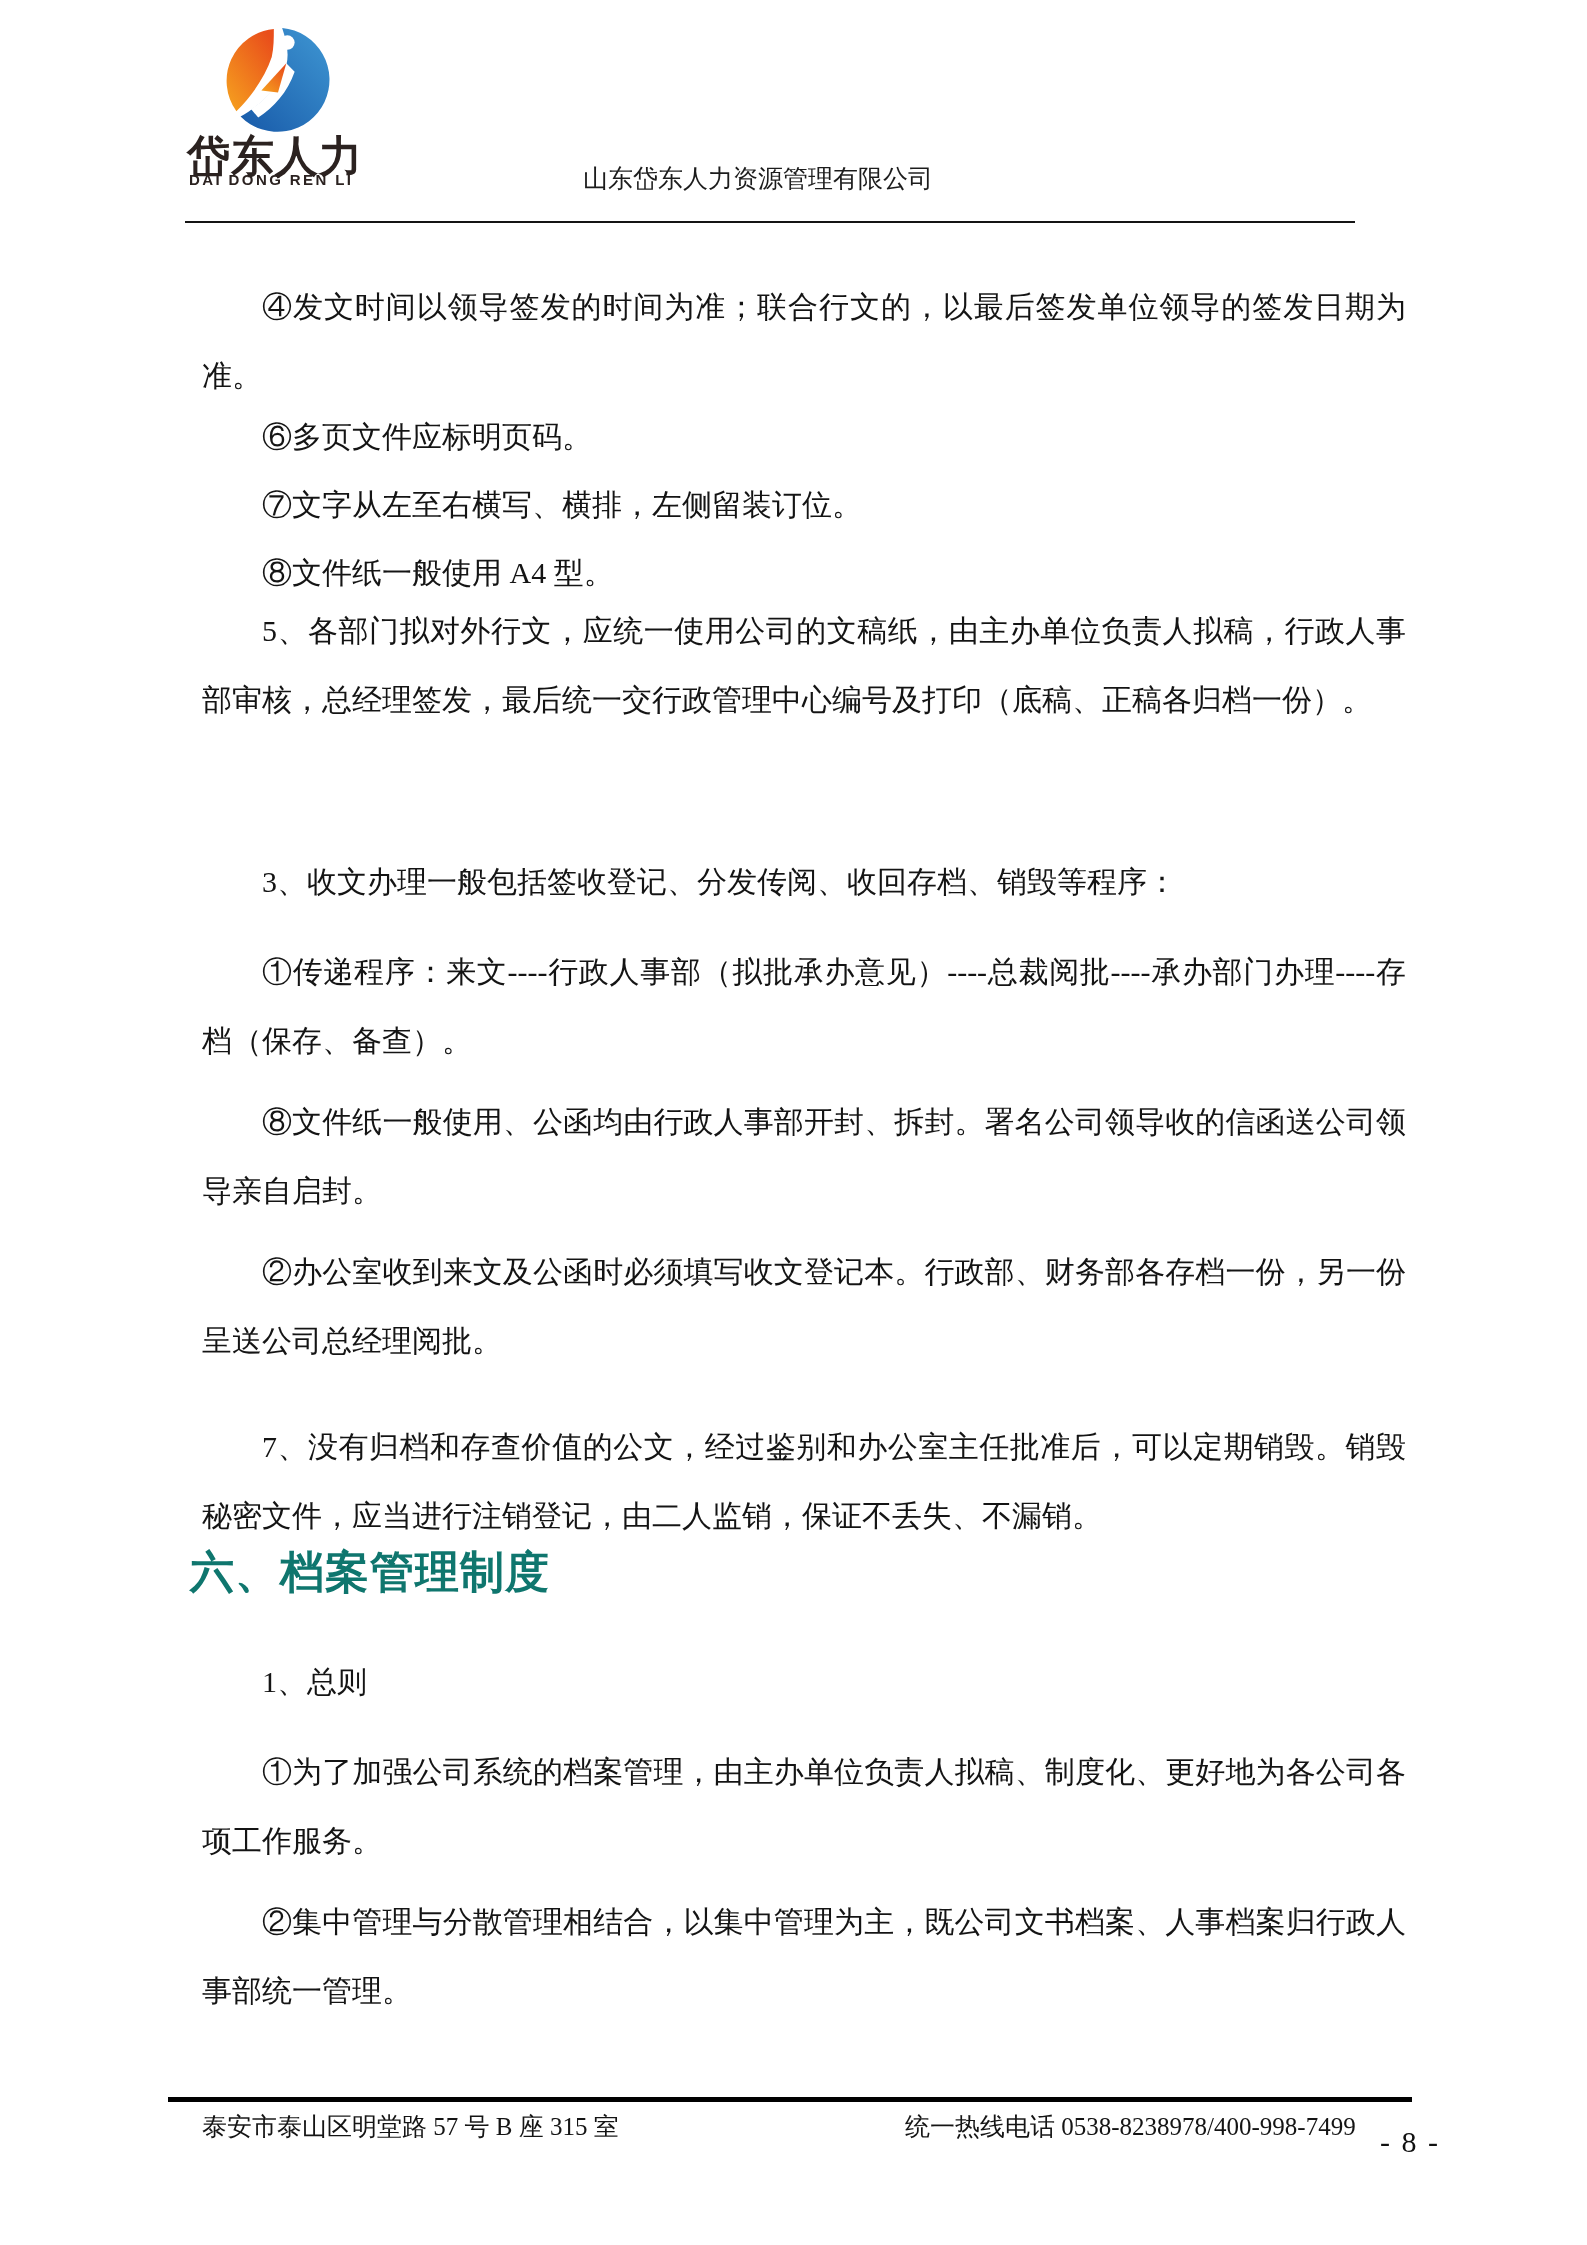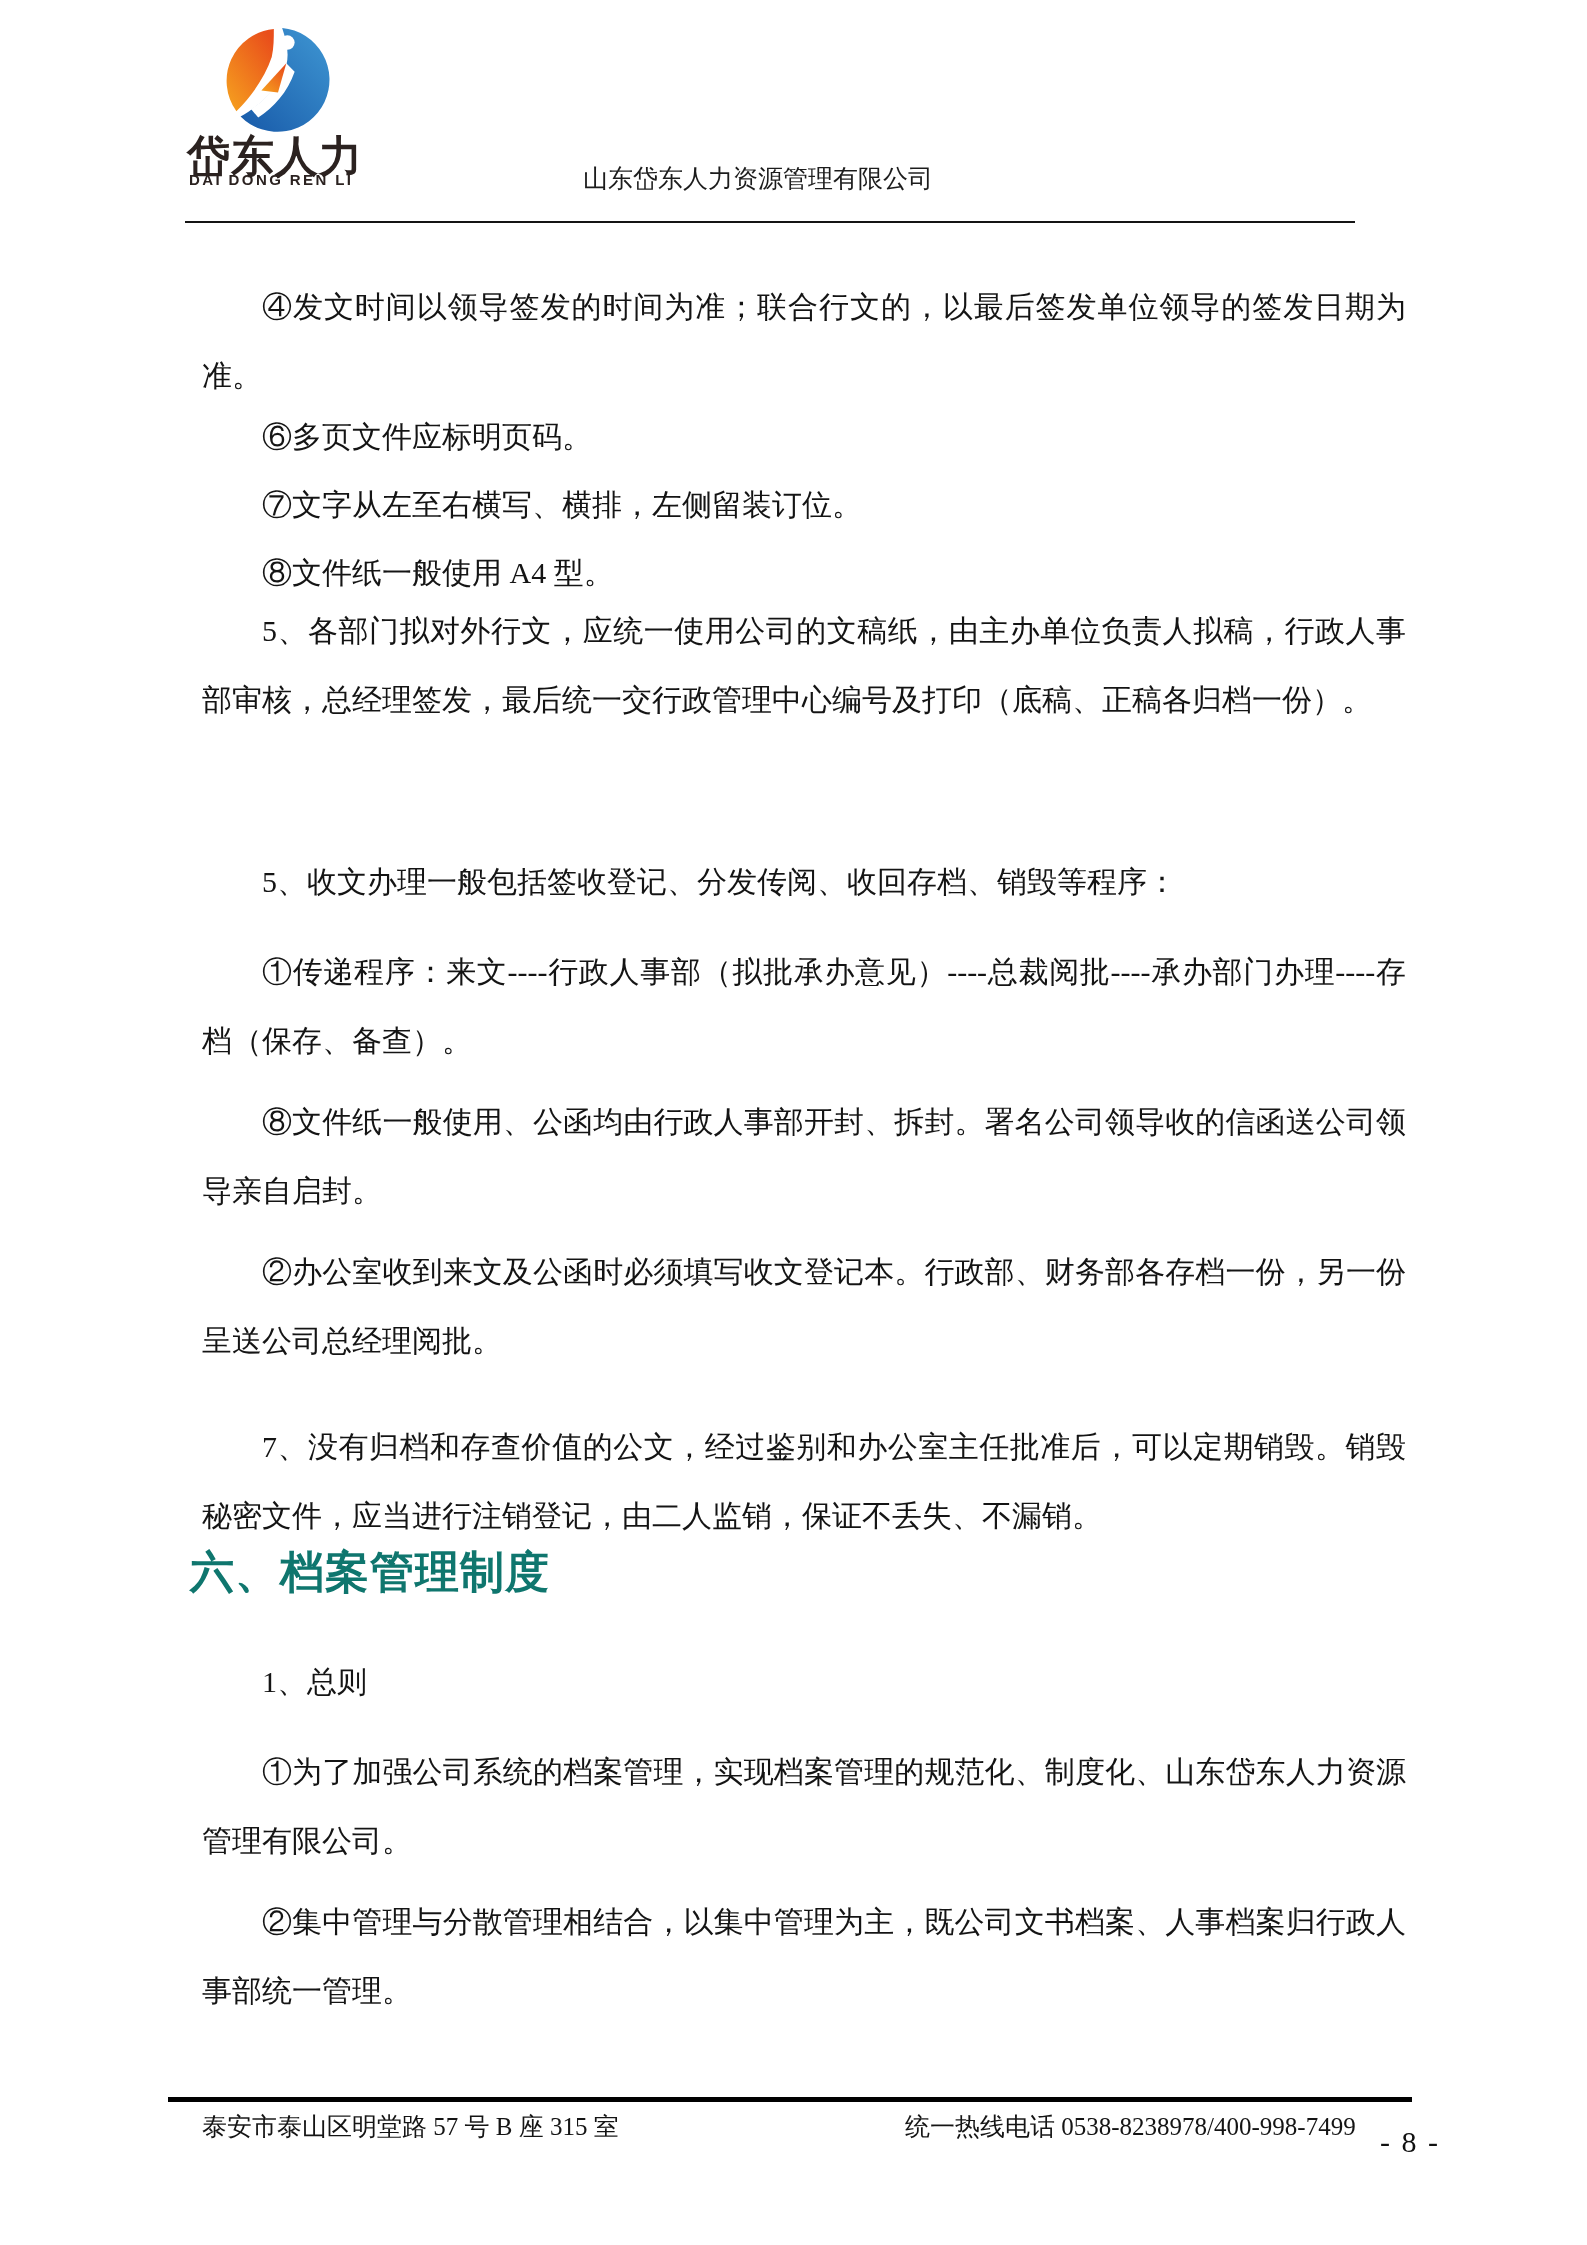--- a/index.html
+++ b/index.html
@@ -104,28 +104,28 @@
     <div class="company-name">山东岱东人力资源管理有限公司</div>
     <div class="header-rule"></div>
   </div>
 
   <div>
     <p class="para b0">④发文时间以领导签发的时间为准；联合行文的，以最后签发单位领导的签发日期为准。</p>
     <p class="para b1">⑥多页文件应标明页码。</p>
     <p class="para b2">⑦文字从左至右横写、横排，左侧留装订位。</p>
     <p class="para b3">⑧文件纸一般使用 A4 型。</p>
     <p class="para b4">5、各部门拟对外行文，应统一使用公司的文稿纸，由主办单位负责人拟稿，行政人事部审核，总经理签发，最后统一交行政管理中心编号及打印（底稿、正稿各归档一份）。</p>
-    <p class="para b5">5、收文办理一般包括签收登记、分发传阅、收回存档、销毁等程序：</p>
+    <p class="para b5">3、收文办理一般包括签收登记、分发传阅、收回存档、销毁等程序：</p>
     <p class="para b6">①传递程序：来文----行政人事部（拟批承办意见）----总裁阅批----承办部门办理----存档（保存、备查）。</p>
     <p class="para b7">⑧文件纸一般使用、公函均由行政人事部开封、拆封。署名公司领导收的信函送公司领导亲自启封。</p>
     <p class="para b8">②办公室收到来文及公函时必须填写收文登记本。行政部、财务部各存档一份，另一份呈送公司总经理阅批。</p>
     <p class="para b9">7、没有归档和存查价值的公文，经过鉴别和办公室主任批准后，可以定期销毁。销毁秘密文件，应当进行注销登记，由二人监销，保证不丢失、不漏销。</p>
     <h2 class="section-heading">六、档案管理制度</h2>
     <p class="para b11">1、总则</p>
-    <p class="para b12">①为了加强公司系统的档案管理，实现档案管理的规范化、制度化、山东岱东人力资源管理有限公司。</p>
+    <p class="para b12">①为了加强公司系统的档案管理，由主办单位负责人拟稿、制度化、更好地为各公司各项工作服务。</p>
     <p class="para b13">②集中管理与分散管理相结合，以集中管理为主，既公司文书档案、人事档案归行政人事部统一管理。</p>
   </div>
 
   <div>
     <div class="footer-rule"></div>
     <div class="footer-address">泰安市泰山区明堂路 57 号 B 座 315 室</div>
     <div class="footer-hotline">统一热线电话 0538-8238978/400-998-7499</div>
     <div class="page-number">- 8 -</div>
   </div>
 

